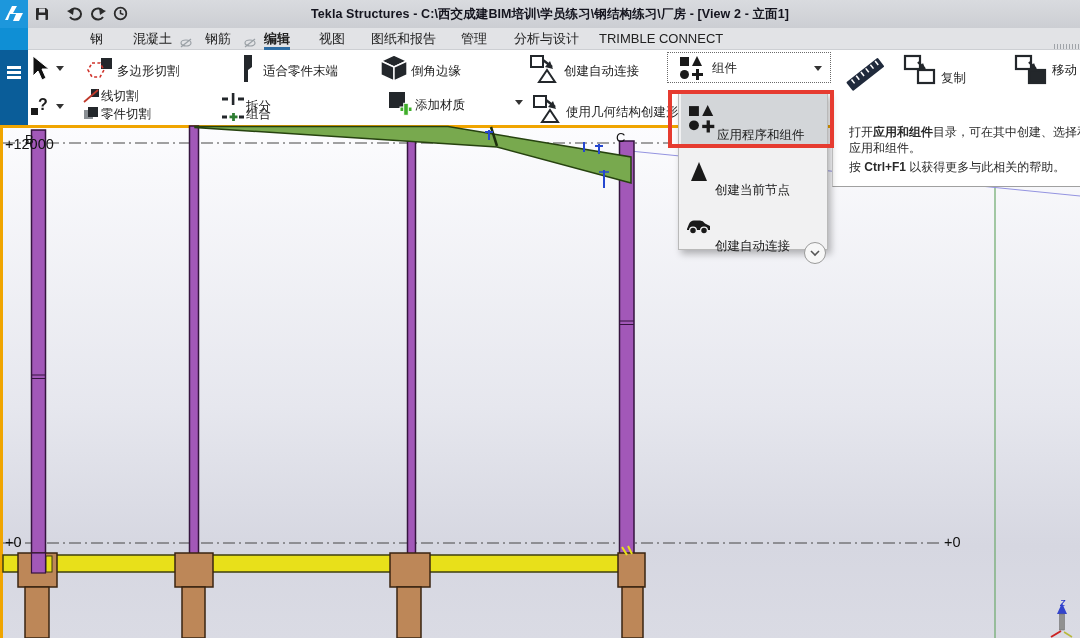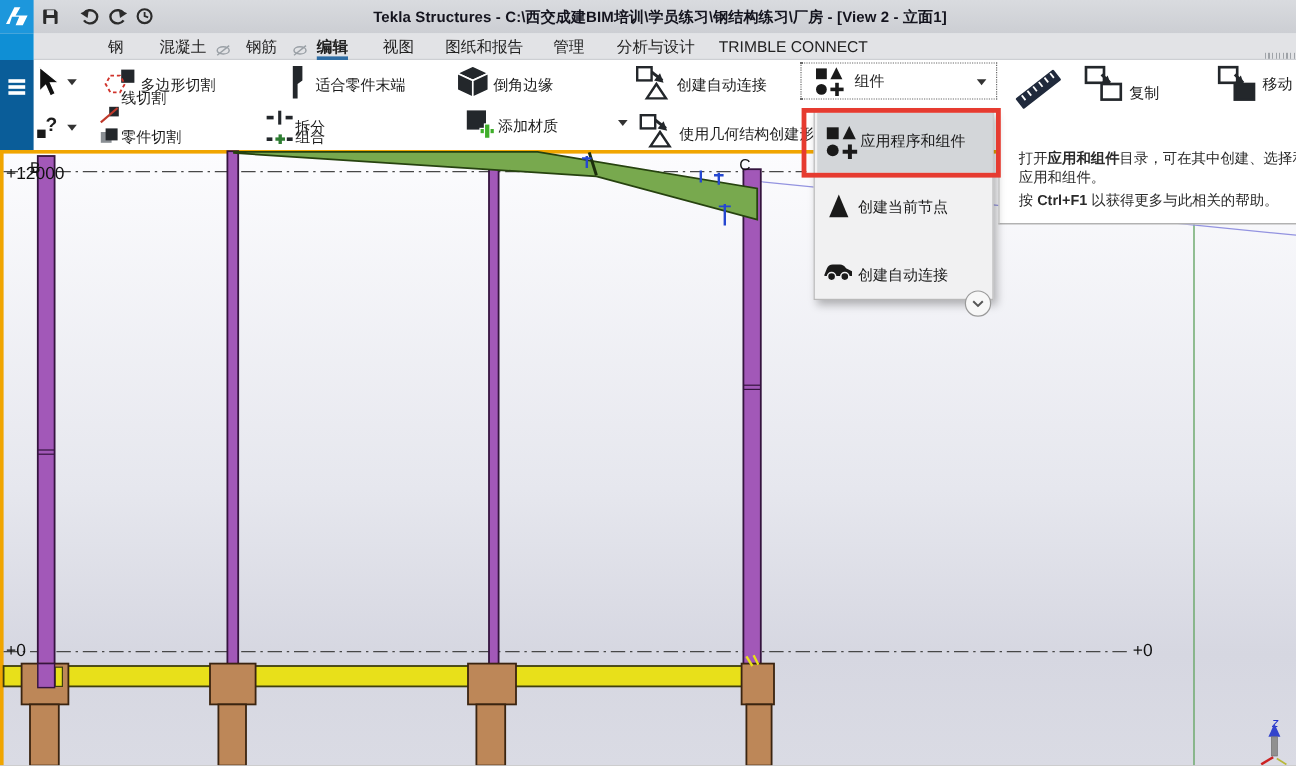--- a/index.html
+++ b/index.html
@@ -48,21 +48,21 @@
   .strip { position:absolute; left:0; top:50px; width:28px; height:75px; background:#0a5d99; }
   .hamb { position:absolute; left:7px; width:14px; height:2.5px; background:#fff; }
 
   
   .viewport { position:absolute; left:0; top:125px; width:1080px; height:513px; }
 
   
   .dropdown { position:absolute; left:678px; top:92px; width:150px; height:158px;
     background:#f1f1f2; border:1px solid #b9b9b9; box-shadow:3px 4px 7px rgba(0,0,0,.28); z-index:20; }
   .dd-item-hl { position:absolute; left:2px; top:1px; width:146px; height:50px; background:#d3d6d9; }
-  .dd-label { position:absolute; font-size:12.5px; color:#1a1a1a; white-space:nowrap; }
+  .dd-label { position:absolute; font-size:12.5px; color:#1a1a1a; white-space:nowrap;margin-top:17px; }
   .dd-tri { position:absolute; width:0; height:0; border-left:8px solid transparent;
     border-right:8px solid transparent; border-bottom:19px solid #1a1a1a; }
   .dd-circle { position:absolute; left:125px; top:149px; width:22px; height:22px; border-radius:50%;
     background:#f7f7f7; border:1px solid #9a9a9a; z-index:21; }
 
   
   .tooltip { position:absolute; left:832px; top:95px; width:248px; height:92px; background:#fff;
     border-left:1px solid #cfcfcf; border-bottom:1px solid #a0a0a0; z-index:19;
     overflow:hidden; white-space:nowrap; }
   .tt-title { position:absolute; left:16px; top:6px; font-size:15px; font-weight:700; color:#101010; }
@@ -158,21 +158,21 @@
       </svg>
     </div>
     <div class="rlabel" style="left:117px; top:13px;">多边形切割</div>
 
     <div class="ricon" style="left:83px; top:38px;">
       <svg width="17" height="15" viewBox="0 0 17 15">
         <rect x="8" y="1" width="8" height="8" fill="#23272b"></rect>
         <line x1="1" y1="14" x2="15" y2="2" stroke="#c0392b" stroke-width="1.8"></line>
       </svg>
     </div>
-    <div class="rlabel" style="left:101px; top:24px;text-align:right;">线切割</div>
+    <div class="rlabel" style="left:101px; top:38px;text-align:right;">线切割</div>
 
     <div class="ricon" style="left:83px; top:56px;">
       <svg width="16" height="15" viewBox="0 0 16 15">
         <rect x="1" y="4" width="9" height="9" fill="#8a8f94"></rect>
         <rect x="5" y="1" width="10" height="10" fill="#23272b"></rect>
       </svg>
     </div>
     <div class="rlabel" style="left:101px; top:56px;">零件切割</div>
 
     <div class="ricon" style="left:241px; top:4px;">

